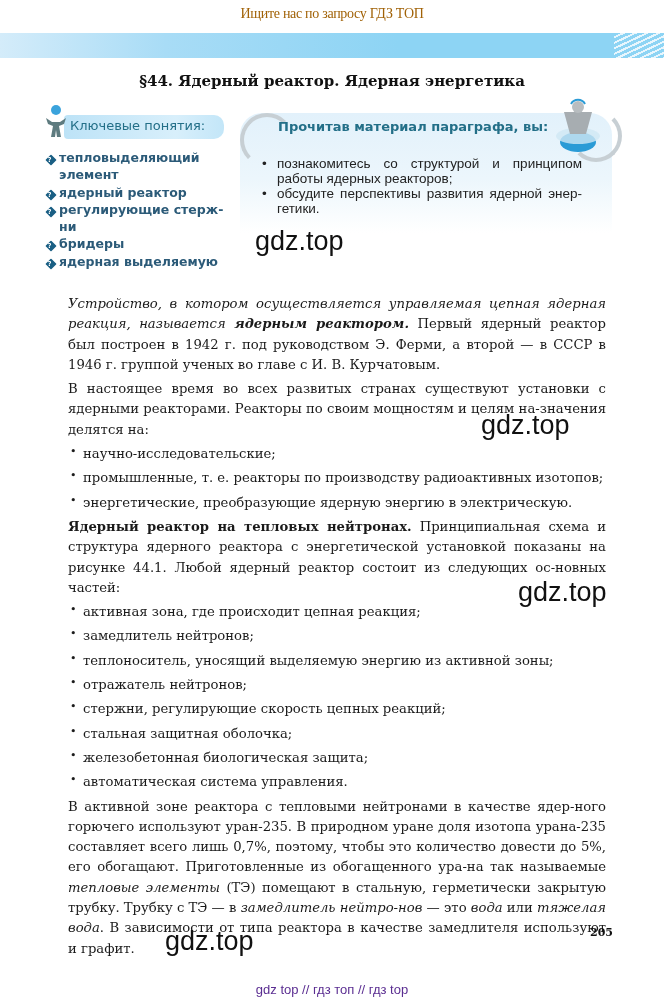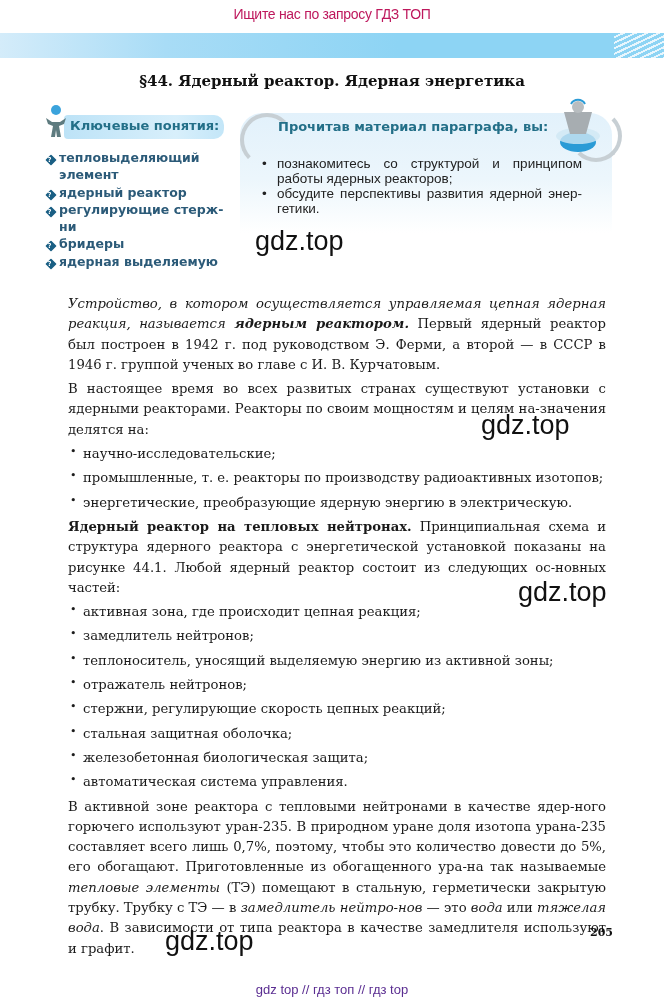--- a/index.html
+++ b/index.html
@@ -1,31 +1,31 @@
 <!DOCTYPE html>
 <html><head>
 <meta charset="utf-8">
 <style>
   html, body { margin: 0; padding: 0; background: #ffffff; }
   body { width: 664px; height: 1007px; position: relative; overflow: hidden; font-family: "DejaVu Serif", serif; color: #1a1a1a; }
 
-  .top-banner { position: absolute; top: 6px; left: 0; width: 664px; text-align: center; font-family: Liberation Sans, sans-serif; font-size: 14px; color: #be185d; letter-spacing: -0.3px; }
+  .top-banner { position: absolute; top: 6px; left: 0; width: 664px; text-align: center; font-family: Liberation Serif, serif; font-size: 14px; color: #a16207; letter-spacing: -0.3px; }
 
   .header-band { position: absolute; top: 33px; left: 0; width: 664px; height: 25px;
     background: linear-gradient(90deg, #d4ecfa 0%, #a8dcf6 25%, #8dd4f4 60%, #8dd4f4 100%); }
   .header-band .stripes { position: absolute; right: 0; top: 0; width: 50px; height: 25px;
     background: repeating-linear-gradient(155deg, #8dd4f4 0px, #8dd4f4 3px, #e8f6fd 3px, #e8f6fd 5px); }
 
   .page-title { position: absolute; top: 72px; left: 0; width: 664px; text-align: center; font-family: "DejaVu Serif", serif; font-weight: bold; font-size: 15px; color: #111; }
 
   
   .kc-icon { position: absolute; left: 44px; top: 104px; width: 24px; height: 34px; }
   .kc-header { position: absolute; left: 64px; top: 115px; width: 160px; height: 24px;
     background: linear-gradient(90deg, #bde3f7 0%, #d8effb 70%, #c3e6f8 100%); border-radius: 4px 10px 10px 4px; }
-  .kc-header-label { position: absolute; left: 70px; top: 118px; font-family: "DejaVu Sans", sans-serif; font-weight: bold; font-size: 13px; color: #236f88; }
+  .kc-header-label { position: absolute; left: 70px; top: 118px; font-family: "DejaVu Sans", sans-serif; font-weight: normal; font-size: 13px; color: #236f88; }
   .kc-list { position: absolute; left: 46px; top: 149px; width: 185px; list-style: none; margin: 0; padding: 0; }
   .kc-list li { position: relative; padding-left: 13px; font-family: "DejaVu Sans", sans-serif; font-weight: bold; font-size: 12.5px; line-height: 17.3px; color: #2b5a78; }
   .kc-bullet { position: absolute; left: 0; top: 6px; width: 10px; height: 10px; background: #1a5f84; transform: rotate(45deg) scale(0.8); border-radius: 1px; }
   .kc-bullet::after { content: "?"; position: absolute; left: 2px; top: -2px; color: #fff; font-size: 8px; transform: rotate(-45deg); font-weight: bold; }
 
   
   .obj-box { position: absolute; left: 240px; top: 113px; width: 372px; height: 120px;
     background: linear-gradient(180deg, #e2f1fb 0%, #ecf6fc 55%, #ffffff 100%); border-radius: 22px 22px 0 0; }
   .obj-ring { position: absolute; left: 240px; top: 113px; width: 46px; height: 46px; border: 4px solid #c7cfd4; border-radius: 50%; border-right-color: transparent; border-bottom-color: transparent; }
   .obj-ring2 { position: absolute; left: 570px; top: 110px; width: 44px; height: 44px; border: 4px solid #c7cfd4; border-radius: 50%; border-left-color: transparent; border-top-color: transparent; }

